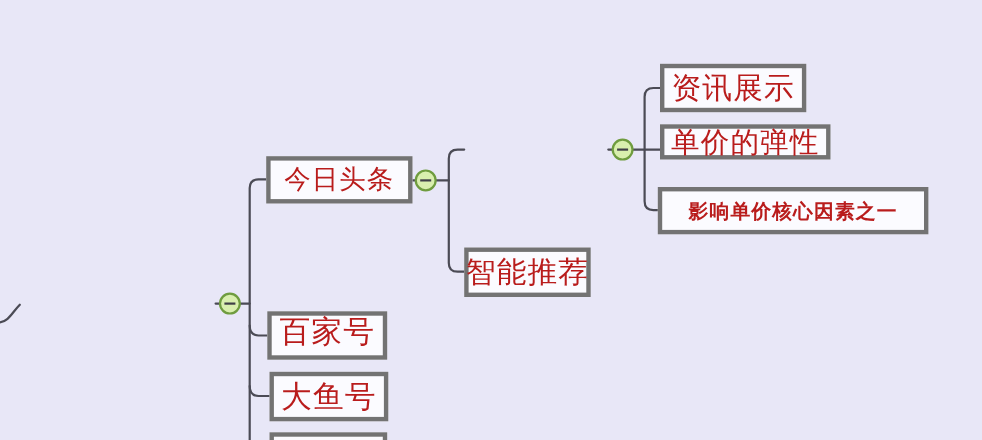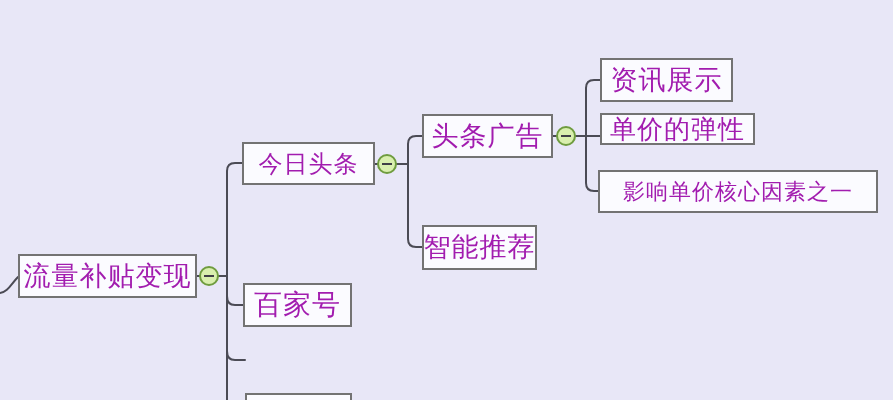--- a/index.html
+++ b/index.html
@@ -18,22 +18,22 @@
     position: absolute;
     left: 0;
     top: 0;
     width: 893px;
     height: 400px;
   }
   .node {
     position: absolute;
     box-sizing: border-box;
     background: #fbfbff;
-    border: 2px solid #737373;
-    color: #a21caf;
+    border: 4px solid #737373;
+    color: #b91c1c;
     display: flex;
     align-items: center;
     justify-content: center;
     white-space: nowrap;
     letter-spacing: 1px;
     line-height: 1;
     cursor: default;
   }
   .collapse {
     position: absolute;
@@ -49,28 +49,28 @@
     z-index: 3;
   }
   .collapse .dash {
     width: 10px;
     height: 2px;
     background: #3f3f46;
   }
   
   #n-root          { left: 18px;  top: 254px; width: 179px; height: 44px; font-size: 27px; }
   #n-toutiao       { left: 242px; top: 142px; width: 133px; height: 43px; font-size: 24px; }
-  #n-baijiahao     { left: 243px; top: 283px; width: 109px; height: 44px; font-size: 28px; }
+  #n-baijiahao     { left: 243px; top: 283px; width: 109px; height: 44px; font-size: 28px; font-family: Liberation Mono, monospace; }
   #n-dayuhao       { left: 245px; top: 338px; width: 108px; height: 45px; font-size: 28px; }
   #n-partial       { left: 245px; top: 393px; width: 107px; height: 34px; font-size: 28px; }
   #n-ads           { left: 422px; top: 114px; width: 131px; height: 44px; font-size: 27px; }
   #n-smart         { left: 422px; top: 225px; width: 115px; height: 45px; font-size: 27px; }
   #n-info          { left: 600px; top: 58px;  width: 133px; height: 44px; font-size: 27px; }
   #n-elastic       { left: 600px; top: 113px; width: 155px; height: 32px; font-size: 26px; }
-  #n-factor        { left: 598px; top: 170px; width: 280px; height: 43px; font-size: 22px; }
+  #n-factor        { left: 598px; top: 170px; width: 246px; height: 43px; font-size: 18px; font-weight: bold; }
   #c-root    { left: 199px; top: 266px; }
   #c-toutiao { left: 377px; top: 154px; }
   #c-ads     { left: 556px; top: 126px; }
 </style>
 </head>
 <body>
 
 <div id="canvas">
 
   <svg id="wires" viewBox="0 0 893 400" xmlns="http://www.w3.org/2000/svg">
@@ -83,30 +83,29 @@
       <path d="M 227 351 Q 227 360 235 360 L 245 360"></path>
       <path d="M 375 164 L 380 164"></path>
       <path d="M 395 164 L 408 164"></path>
       <path d="M 422 136 L 416 136 Q 408 136 408 144 L 408 239 Q 408 247 416 247 L 422 247"></path>
       <path d="M 553 136 L 559 136"></path>
       <path d="M 574 136 L 600 136"></path>
       <path d="M 600 80 L 594 80 Q 586 80 586 88 L 586 183 Q 586 191 594 191 L 598 191"></path>
     </g>
   </svg>
 
-  <div class="node" id="n-root">流量补贴变现</div>
 
   <div class="node" id="n-toutiao">今日头条</div>
 
   <div class="node" id="n-baijiahao">百家号</div>
 
+  <div class="node" id="n-dayuhao">大鱼号</div>
 
   <div class="node" id="n-partial"></div>
 
-  <div class="node" id="n-ads">头条广告</div>
 
   <div class="node" id="n-smart">智能推荐</div>
 
   <div class="node" id="n-info">资讯展示</div>
 
   <div class="node" id="n-elastic">单价的弹性</div>
 
   <div class="node" id="n-factor">影响单价核心因素之一</div>
 
   <div class="collapse" id="c-root">

